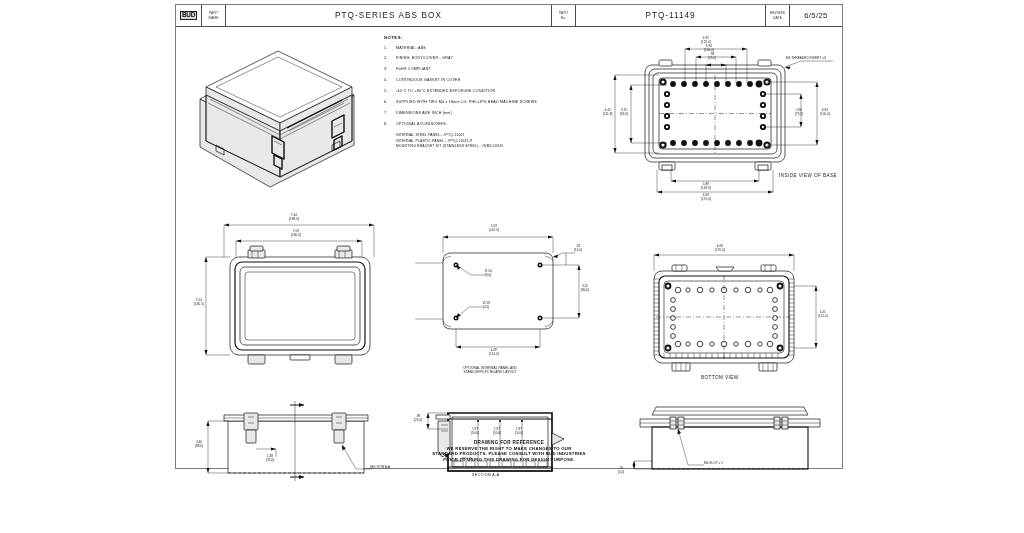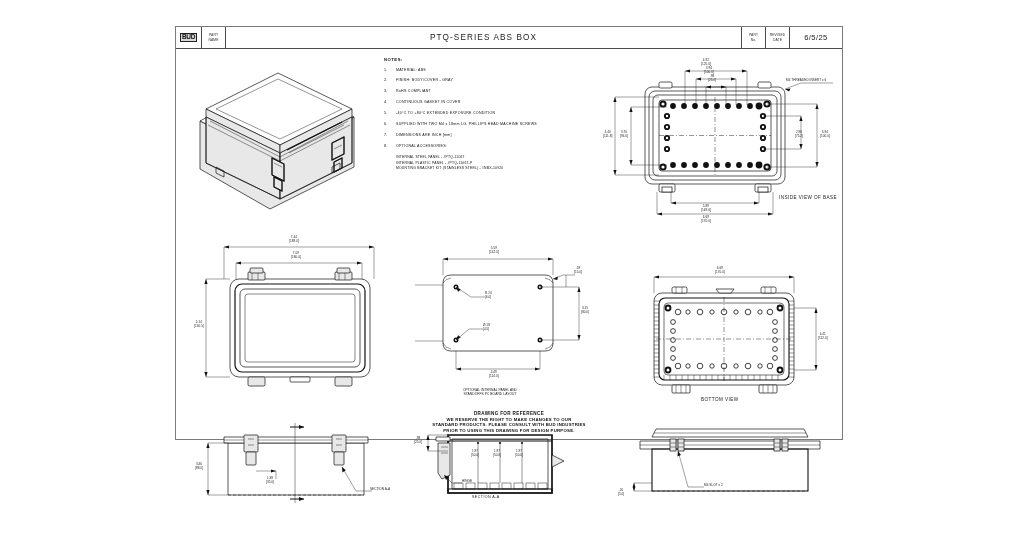--- a/index.html
+++ b/index.html
@@ -8,22 +8,22 @@
     width: 1024px; height: 533px;
     background: #ffffff;
     font-family: "Liberation Sans", sans-serif;
     overflow: hidden;
   }
   #app { position: relative; width: 1024px; height: 533px; background: #ffffff; }
 
   
   .sheet {
     position: absolute;
-    left: 175px; top: 26px;
-    width: 668px; height: 414px;
+    left: 175px; top: 4px;
+    width: 668px; height: 465px;
     background: #fff;
     border: 1.5px solid #7a7a7a;
   }
 
   
   .titleblock {
     position: absolute; left: 0; top: 0;
     width: 100%; height: 22px;
     display: flex; align-items: stretch;
     border-bottom: 1.5px solid #4b4b4b;
@@ -107,20 +107,23 @@
       <div class="tb-cell tb-lbl">
         <span>PART</span>
         <span>NAME</span>
       </div>
       <div class="tb-cell tb-desc">
         <span class="v">PTQ-SERIES ABS BOX</span>
       </div>
       <div class="tb-cell tb-lbl">
         <span>PART</span>
         <span>No.</span>
+      </div>
+      <div class="tb-cell tb-pn">
+        <span class="v">PTQ-11149</span>
       </div>
       <div class="tb-cell tb-lbl">
         <span>REVISED</span>
         <span>DATE</span>
       </div>
       <div class="tb-cell tb-date">
         <span class="v">6/5/25</span>
       </div>
     </div>
 

